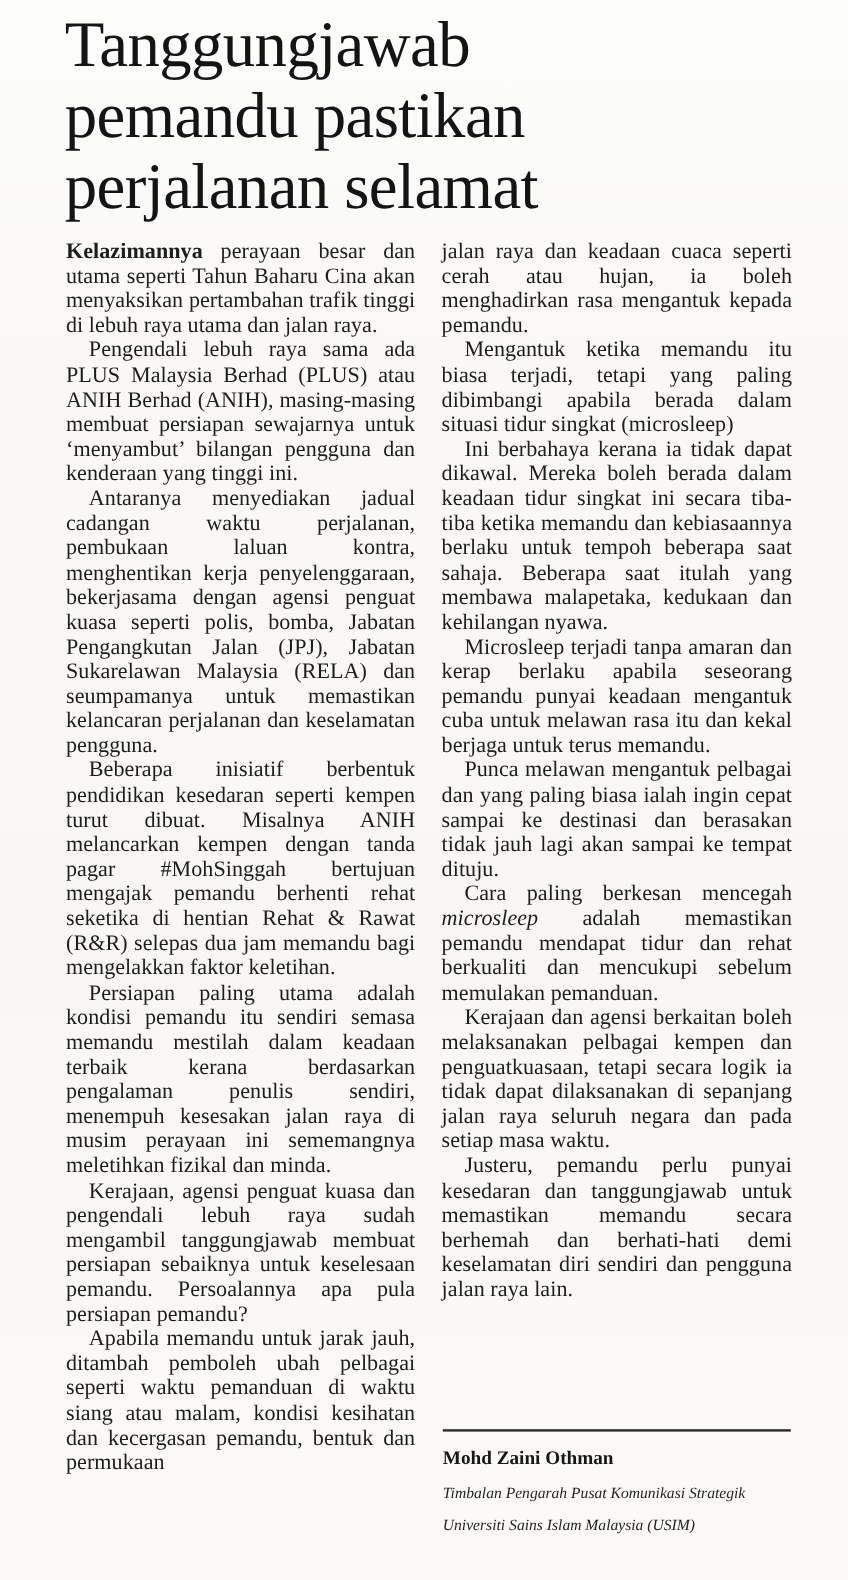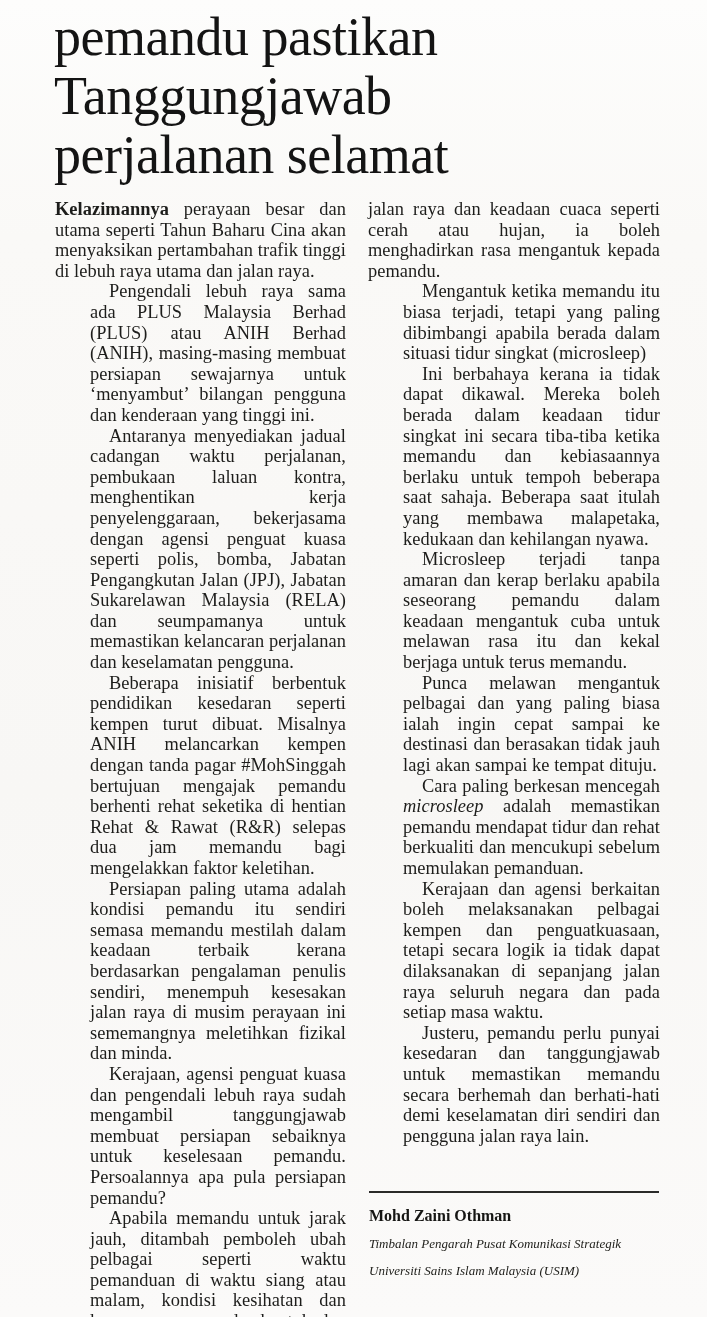--- a/index.html
+++ b/index.html
@@ -39,21 +39,21 @@
     text-align: justify;
     letter-spacing: 0.05px;
   }
   .col-left  { left: 55px; }
   .col-right { left: 368px; width: 292px; }
   .col p.para {
     margin: 0;
     padding: 0;
     text-indent: 0;
   }
-  .col p.para.indent { text-indent: 19px; margin-left: 35px; }
+  .col p.para.indent { text-indent: 19px; }
   .seg-bold   { font-weight: 700; }
   .seg-italic { font-style: italic; }
   .byline {
     position: absolute;
     left: 369px;
     top: 1191px;
     width: 290px;
   }
   .byline-rule {
     border: 0;
@@ -73,40 +73,40 @@
     line-height: 26.5px;
     color: #23231f;
   }
 </style>
 </head>
 <body>
 
 <div class="page">
 
   <h1 class="headline">
+    <span class="hl-line">Tanggungjawab</span>
     <span class="hl-line">pemandu pastikan</span>
-    <span class="hl-line">Tanggungjawab</span>
     <span class="hl-line">perjalanan selamat</span>
   </h1>
 
   <div class="col col-left" id="col-left">
       <p class="para"><span class="seg-bold">Kelazimannya</span><span> perayaan besar dan utama seperti Tahun Baharu Cina akan menyaksikan pertambahan trafik tinggi di lebuh raya utama dan jalan raya.</span></p>
       <p class="para indent"><span>Pengendali lebuh raya sama ada PLUS Malaysia Berhad (PLUS) atau ANIH Berhad (ANIH), masing-masing membuat persiapan sewajarnya untuk ‘menyambut’ bilangan pengguna dan kenderaan yang tinggi ini.</span></p>
       <p class="para indent"><span>Antaranya menyediakan jadual cadangan waktu perjalanan, pembukaan laluan kontra, menghentikan kerja penyelenggaraan, bekerjasama dengan agensi penguat kuasa seperti polis, bomba, Jabatan Pengangkutan Jalan (JPJ), Jabatan Sukarelawan Malaysia (RELA) dan seumpamanya untuk memastikan kelancaran perjalanan dan keselamatan pengguna.</span></p>
       <p class="para indent"><span>Beberapa inisiatif berbentuk pendidikan kesedaran seperti kempen turut dibuat. Misalnya ANIH melancarkan kempen dengan tanda pagar #MohSinggah bertujuan mengajak pemandu berhenti rehat seketika di hentian Rehat &amp; Rawat (R&amp;R) selepas dua jam memandu bagi mengelakkan faktor keletihan.</span></p>
       <p class="para indent"><span>Persiapan paling utama adalah kondisi pemandu itu sendiri semasa memandu mestilah dalam keadaan terbaik kerana berdasarkan pengalaman penulis sendiri, menempuh kesesakan jalan raya di musim perayaan ini sememangnya meletihkan fizikal dan minda.</span></p>
       <p class="para indent"><span>Kerajaan, agensi penguat kuasa dan pengendali lebuh raya sudah mengambil tanggungjawab membuat persiapan sebaiknya untuk keselesaan pemandu. Persoalannya apa pula persiapan pemandu?</span></p>
       <p class="para indent"><span>Apabila memandu untuk jarak jauh, ditambah pemboleh ubah pelbagai seperti waktu pemanduan di waktu siang atau malam, kondisi kesihatan dan kecergasan pemandu, bentuk dan permukaan</span></p>
     </div>
 
   <div class="col col-right" id="col-right">
       <p class="para"><span>jalan raya dan keadaan cuaca seperti cerah atau hujan, ia boleh menghadirkan rasa mengantuk kepada pemandu.</span></p>
       <p class="para indent"><span>Mengantuk ketika memandu itu biasa terjadi, tetapi yang paling dibimbangi apabila berada dalam situasi tidur singkat (microsleep)</span></p>
       <p class="para indent"><span>Ini berbahaya kerana ia tidak dapat dikawal. Mereka boleh berada dalam keadaan tidur singkat ini secara tiba-tiba ketika memandu dan kebiasaannya berlaku untuk tempoh beberapa saat sahaja. Beberapa saat itulah yang membawa malapetaka, kedukaan dan kehilangan nyawa.</span></p>
-      <p class="para indent"><span>Microsleep terjadi tanpa amaran dan kerap berlaku apabila seseorang pemandu dalam keadaan mengantuk cuba untuk melawan rasa itu dan kekal berjaga untuk terus memandu.</span></p>
+      <p class="para indent"><span>Microsleep terjadi tanpa amaran dan kerap berlaku apabila seseorang pemandu punyai keadaan mengantuk cuba untuk melawan rasa itu dan kekal berjaga untuk terus memandu.</span></p>
       <p class="para indent"><span>Punca melawan mengantuk pelbagai dan yang paling biasa ialah ingin cepat sampai ke destinasi dan berasakan tidak jauh lagi akan sampai ke tempat dituju.</span></p>
       <p class="para indent"><span>Cara paling berkesan mencegah </span><span class="seg-italic">microsleep</span><span> adalah memastikan pemandu mendapat tidur dan rehat berkualiti dan mencukupi sebelum memulakan pemanduan.</span></p>
       <p class="para indent"><span>Kerajaan dan agensi berkaitan boleh melaksanakan pelbagai kempen dan penguatkuasaan, tetapi secara logik ia tidak dapat dilaksanakan di sepanjang jalan raya seluruh negara dan pada setiap masa waktu.</span></p>
       <p class="para indent"><span>Justeru, pemandu perlu punyai kesedaran dan tanggungjawab untuk memastikan memandu secara berhemah dan berhati-hati demi keselamatan diri sendiri dan pengguna jalan raya lain.</span></p>
     </div>
 
   <div class="byline">
     <div class="byline-rule"></div>
     <div class="byline-name">Mohd Zaini Othman</div>
     <div class="byline-role">Timbalan Pengarah Pusat Komunikasi Strategik Universiti Sains Islam Malaysia (USIM)</div>

